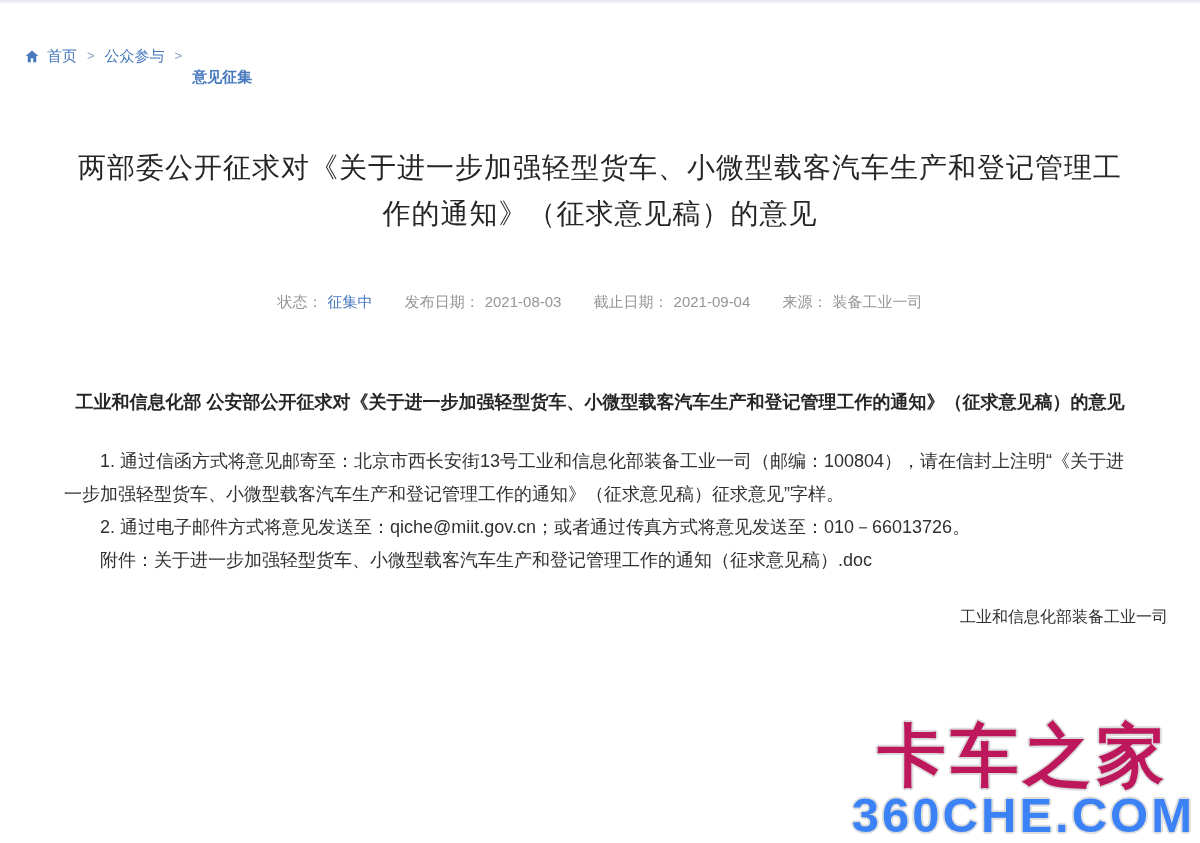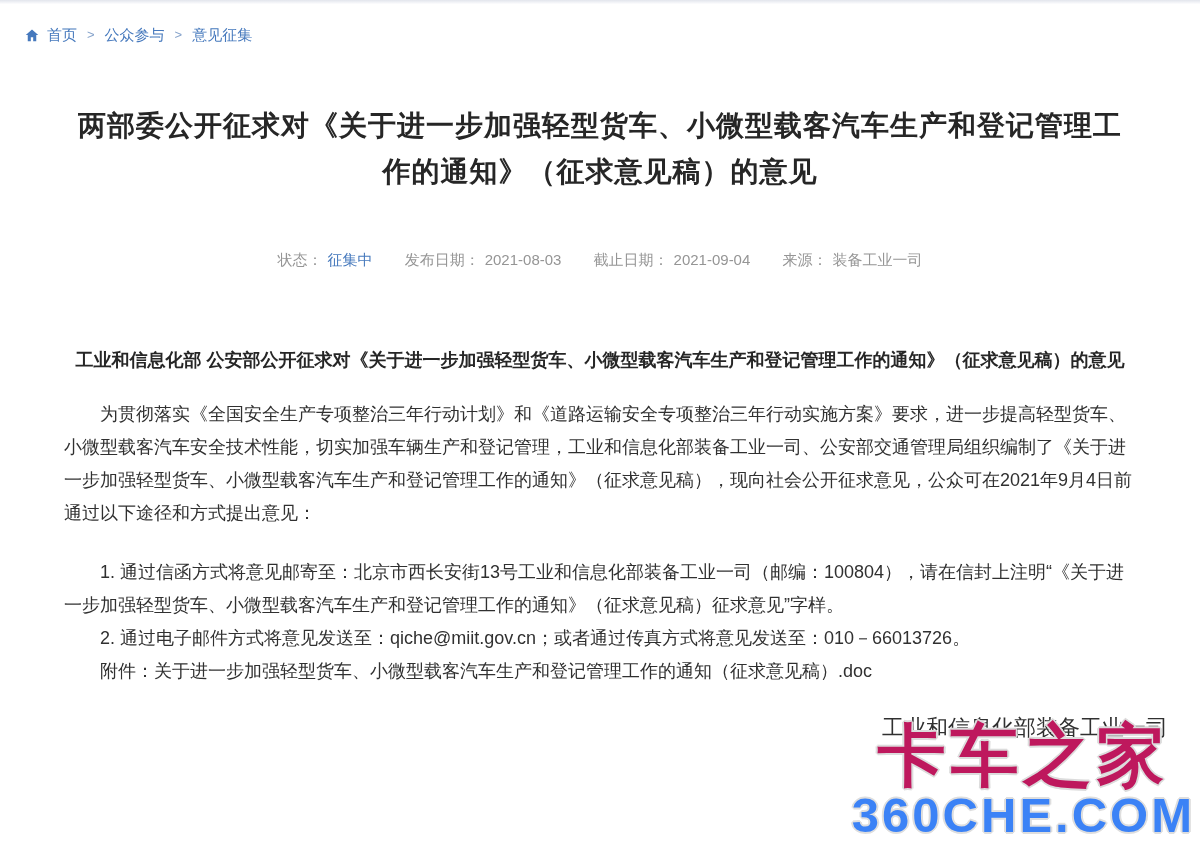--- a/index.html
+++ b/index.html
@@ -29,32 +29,32 @@
     color: #4679bd;
   }
   .crumb {
     color: #4679bd;
     text-decoration: none;
     cursor: pointer;
     display: inline-flex;
     align-items: center;
     gap: 7px;
   }
-  .crumb.current { font-weight: normal; }
+  .crumb.current { font-weight: bold; margin-top: 42px; }
   .sep { color: #86a3cb; font-size: 13px; transform: translateY(-1px); }
   .home-icon svg { display: block; }
   
   .title {
     width: 1060px;
     margin: 58px auto 0;
     text-align: center;
     font-size: 28px;
     line-height: 46px;
     letter-spacing: 1px;
-    font-weight: bold;
+    font-weight: normal;
     color: #262626;
   }
   
   .meta {
     margin-top: 56px;
     text-align: center;
     font-size: 15px;
     color: #959595;
   }
   .meta-group { margin: 0 14px; white-space: nowrap; }
@@ -79,21 +79,21 @@
   .para { margin: 0; text-indent: 2em; }
   .para.gap { margin-top: 26px; }
   .para.attachment { cursor: pointer; }
   .signature {
     margin-top: 23px;
     margin-right: -32px;
     text-align: right;
     position: relative;
     z-index: 1;
   }
-  .sig-org { font-size: 22px; }
+  .sig-org { font-size: 16px; }
   .sig-date { font-size: 18px; padding-right: 48px; margin-top: 4px; }
   
   .watermark {
     position: absolute;
     right: 5px;
     top: 720px;
     text-align: center;
     z-index: 5;
     pointer-events: none;
     font-weight: bold;
@@ -142,21 +142,20 @@
 
   <div class="meta">
     <span class="meta-group"><span class="meta-label">状态：</span><span class="meta-value blue">征集中</span></span>
     <span class="meta-group"><span class="meta-label">发布日期：</span><span class="meta-value">2021-08-03</span></span>
     <span class="meta-group"><span class="meta-label">截止日期：</span><span class="meta-value">2021-09-04</span></span>
     <span class="meta-group"><span class="meta-label">来源：</span><span class="meta-value">装备工业一司</span></span>
   </div>
 
   <article class="article">
     <h2 class="subtitle">工业和信息化部 公安部公开征求对《关于进一步加强轻型货车、小微型载客汽车生产和登记管理工作的通知》（征求意见稿）的意见</h2>
-    <p class="para">为贯彻落实《全国安全生产专项整治三年行动计划》和《道路运输安全专项整治三年行动实施方案》要求，进一步提高轻型货车、小微型载客汽车安全技术性能，切实加强车辆生产和登记管理，工业和信息化部装备工业一司、公安部交通管理局组织编制了《关于进一步加强轻型货车、小微型载客汽车生产和登记管理工作的通知》（征求意见稿），现向社会公开征求意见，公众可在2021年9月4日前通过以下途径和方式提出意见：</p>
     <p class="para gap">1. 通过信函方式将意见邮寄至：北京市西长安街13号工业和信息化部装备工业一司（邮编：100804），请在信封上注明“《关于进一步加强轻型货车、小微型载客汽车生产和登记管理工作的通知》（征求意见稿）征求意见”字样。</p>
     <p class="para">2. 通过电子邮件方式将意见发送至：qiche@miit.gov.cn；或者通过传真方式将意见发送至：010－66013726。</p>
     <p class="para attachment">附件：关于进一步加强轻型货车、小微型载客汽车生产和登记管理工作的通知（征求意见稿）.doc</p>
     <div class="signature">
       <div class="sig-org">工业和信息化部装备工业一司</div>
     </div>
   </article>
 
   <div class="watermark">
     <div class="wm-cn">卡车之家</div>

